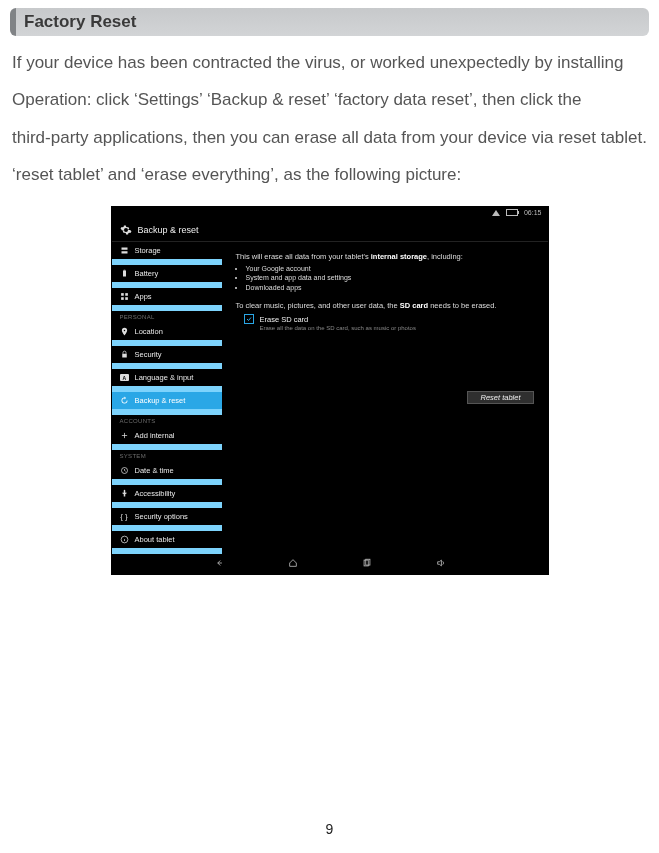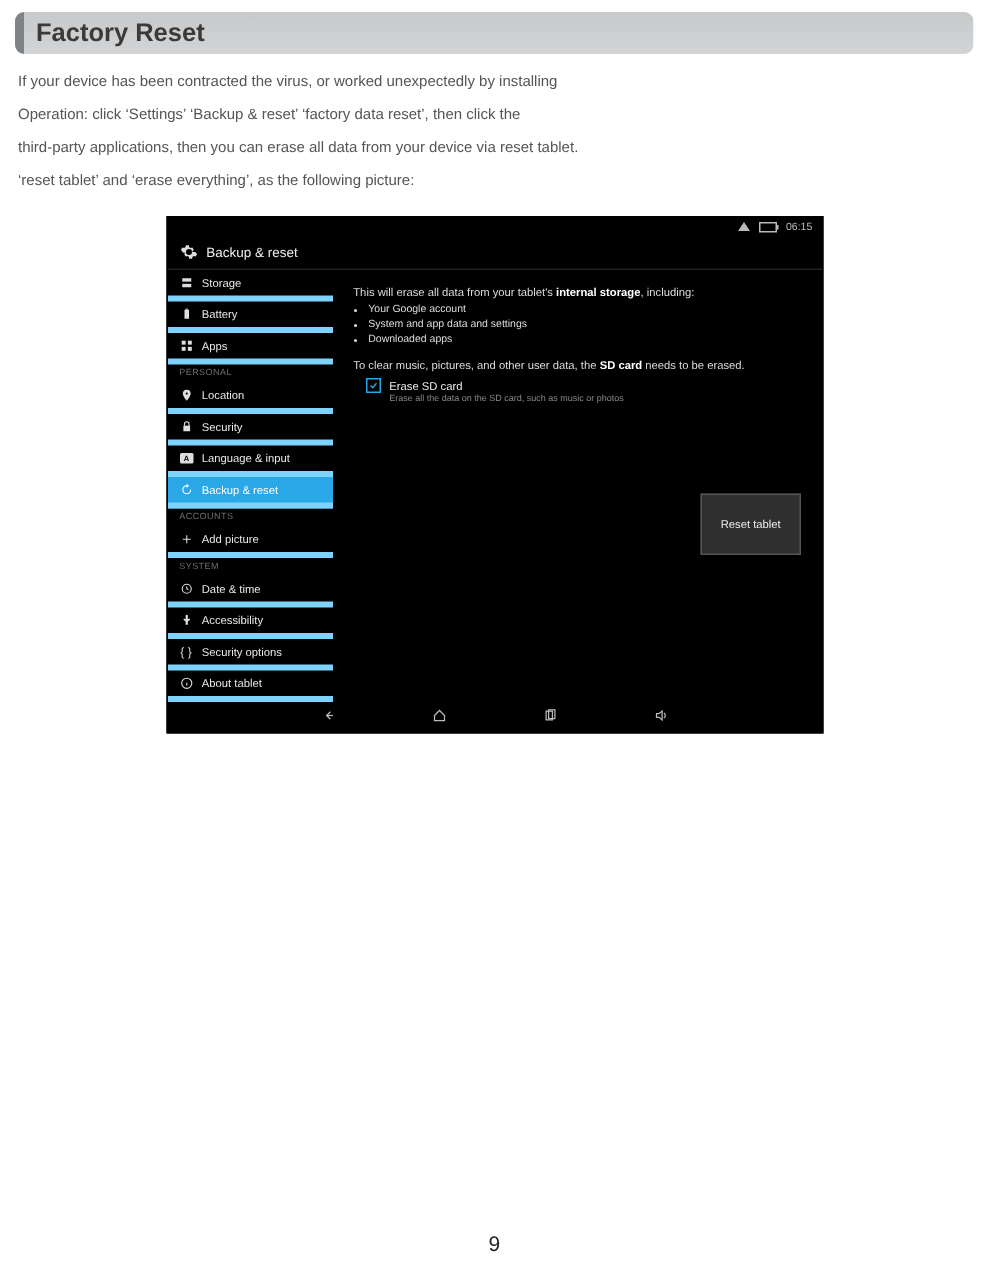--- a/index.html
+++ b/index.html
@@ -5,48 +5,48 @@
   html,body{margin:0;padding:0;background:#fff;font-family:"Segoe UI",Arial,sans-serif;color:#333;}
   .page{width:659px;height:853px;position:relative;background:#fff;}
   .section-header{
     margin:8px 10px 4px 10px;
     background:linear-gradient(#c7c9cb,#d2d4d6);
     border-radius:6px;
     border-left:6px solid #808386;
     padding:4px 8px;
   }
   .section-header h2{margin:0;font-size:17px;font-weight:600;color:#3a3a3a;}
-  .body-text{padding:4px 12px 0 12px;font-size:10px;color:#555;line-height:2.2;}
+  .body-text{padding:4px 12px 0 12px;font-size:17px;color:#555;line-height:2.2;}
   .screenshot{margin:12px auto 0 auto;width:436px;border:1px solid #000;background:#000;position:relative;}
   .statusbar{height:12px;background:#000;color:#bbb;font-size:7px;display:flex;justify-content:flex-end;align-items:center;padding:0 6px;gap:6px;}
   .wifi-icon{width:0;height:0;border-left:4px solid transparent;border-right:4px solid transparent;border-bottom:6px solid #bbb;}
   .bat{width:10px;height:5px;border:1px solid #bbb;position:relative;}
   .bat::after{content:'';position:absolute;right:-2px;top:1px;width:1px;height:3px;background:#bbb;}
   .shot-body{display:flex;background:#000;}
   .tb-title{display:flex;align-items:center;gap:6px;padding:5px 8px;border-bottom:1px solid #222;}
   .gear-icon{width:12px;height:12px;display:inline-flex;align-items:center;justify-content:center;color:#ddd;font-size:10px;}
   .tb-title-text{color:#eee;font-size:9px;}
   .sidebar{width:110px;background:#000;}
-  .sb-item{display:flex;align-items:center;gap:6px;padding:4px 8px;color:#e8e8e8;font-size:7.5px;border-bottom:4px solid #7dd3fc;}
+  .sb-item{display:flex;align-items:center;gap:6px;padding:4px 8px;color:#e8e8e8;font-size:7.5px;border-bottom:6px solid #7dd3fc;}
   .sb-item.selected{background:#2aa7e6;color:#fff;}
   .sb-section{padding:3px 8px;color:#6d6d6d;font-size:6px;letter-spacing:0.3px;}
   .sb-icon{width:9px;height:9px;display:flex;align-items:center;justify-content:center;}
   .sb-icon svg,.sb-icon div{width:9px;height:9px;}
   .content{flex:1;padding:10px 14px;color:#ddd;font-size:7.5px;}
   .content .intro{margin-bottom:3px;}
   .content ul{margin:2px 0 8px 0;padding-left:10px;}
   .content ul li{font-size:7px;line-height:1.4;}
   .content .sdline{margin-top:4px;}
   .chk-row{display:flex;align-items:flex-end;gap:6px;margin:4px 0 0 8px;}
   .chk{width:8px;height:8px;border:1px solid #2aa7e6;display:flex;align-items:center;justify-content:center;}
   .chk svg{width:6px;height:6px;}
   .chk-label{font-size:7.5px;color:#eee;}
   .chk-sub{font-size:6px;color:#888;margin:1px 0 0 24px;}
   .reset-btn{margin-top:60px;display:flex;justify-content:flex-end;}
-  .reset-btn button{background:#2f2f2f;border:1px solid #555;color:#eee;font-size:7.5px;padding:15px 12px;}
+  .reset-btn button{background:#2f2f2f;border:1px solid #555;color:#eee;font-size:7.5px;padding:1px 12px;font-style:italic;}
   .navbar{height:20px;background:#000;display:flex;justify-content:center;align-items:center;gap:60px;}
   .nav-icon{color:#bbb;font-size:10px;}
   .page-num{position:absolute;bottom:24px;left:0;right:0;text-align:center;font-size:14px;color:#222;}
   b{font-weight:600;color:#fff;}
 </style>
 </head>
 <body>
 
 <div class="page">
   <div class="section-header">
@@ -144,21 +144,21 @@
         </div>
 
         <div class="sb-section">ACCOUNTS</div>
         <div class="sb-item">
           <span class="sb-icon">
               <svg viewBox="0 0 24 24" stroke="#ddd" stroke-width="2">
                 <line x1="12" y1="5" x2="12" y2="19"></line>
                 <line x1="5" y1="12" x2="19" y2="12"></line>
               </svg>
             </span>
-          <span>Add picture</span>
+          <span>Add internal</span>
         </div>
 
         <div class="sb-section">SYSTEM</div>
         <div class="sb-item">
           <span class="sb-icon">
               <svg viewBox="0 0 24 24" fill="none" stroke="#ddd" stroke-width="2">
                 <circle cx="12" cy="12" r="8"></circle>
                 <path d="M12 8v4l3 2"></path>
               </svg>
             </span>

